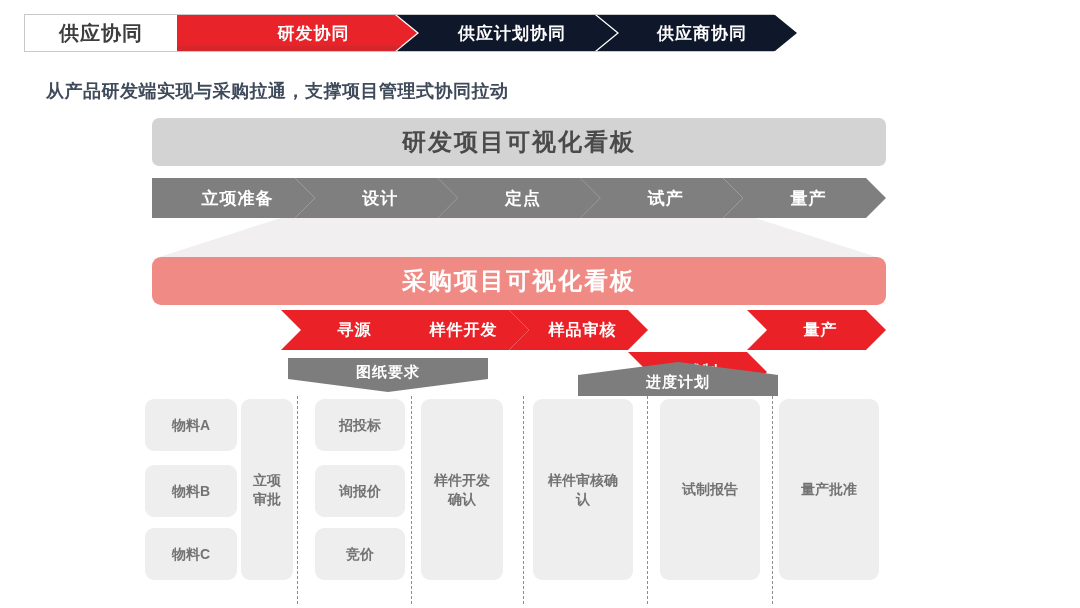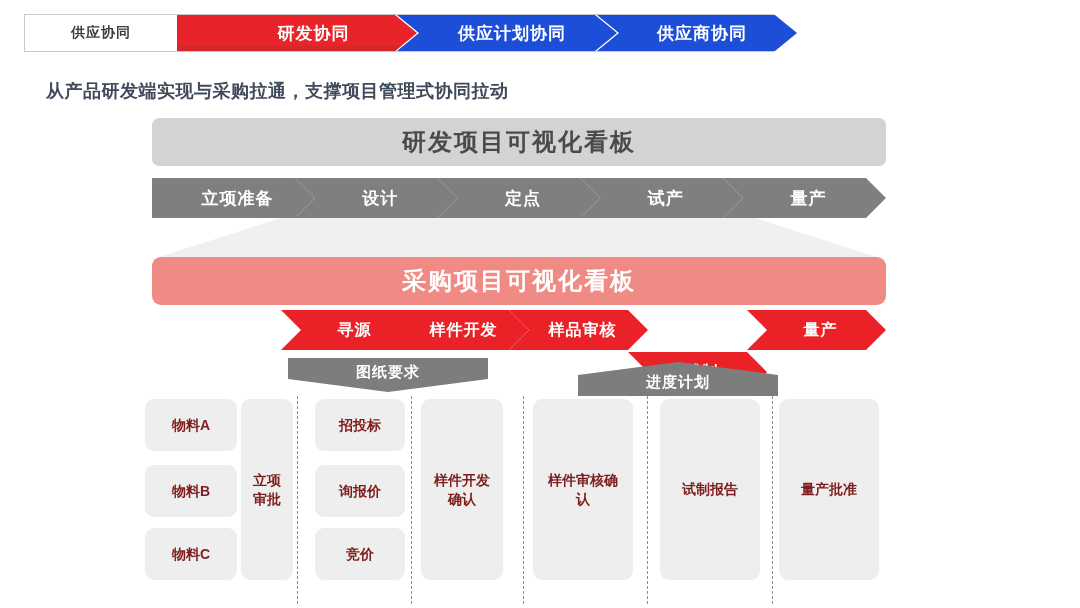--- a/index.html
+++ b/index.html
@@ -15,35 +15,35 @@
   .topnav {
     position: absolute; left: 24px; top: 14px;
     width: 750px; height: 38px;
     border: 1px solid #c9c9c9;
     background: #ffffff;
   }
   .topnav-first {
     position: absolute; left: 0; top: 0;
     width: 152px; height: 36px;
     display: flex; align-items: center; justify-content: center;
-    color: #3d3d3d; font-size: 14px; font-weight: bold;
+    color: #3d3d3d; font-size: 20px; font-weight: bold;
     letter-spacing: 1px;
   }
   .chev {
     position: absolute; top: 0; height: 36px;
     display: flex; align-items: center; justify-content: center;
     color: #ffffff; font-size: 17px; font-weight: bold;
     letter-spacing: 1px;
   }
   .chev-red { background: #e8242a; }
   .chev-red .chev-underbar {
     position: absolute; left: 0; right: 0; bottom: 0; height: 5px;
     background: #d4262b;
   }
-  .chev-gray { background: #1d4ed8; text-align: right; }
+  .chev-gray { background: #0f172a; text-align: right; }
   .chev-shape {
     clip-path: polygon(0% 0%, calc(100% - 22px) 0%, 100% 50%, calc(100% - 22px) 100%, 0% 100%, 22px 50%);
   }
   .chev-shape-flat-left {
     clip-path: polygon(0% 0%, calc(100% - 22px) 0%, 100% 50%, calc(100% - 22px) 100%, 0% 100%);
     padding-left: 23px;
   }
   .chev-label { position: relative; z-index: 2; padding-left: 10px; }
 
   
@@ -120,21 +120,21 @@
     border-left: 1.5px dashed #8d8d8d;
   }
 
   
   .card {
     position: absolute;
     background: #eeeeee;
     border-radius: 9px;
     display: flex; align-items: center; justify-content: center;
     text-align: center;
-    color: #7f1d1d; font-size: 14px; font-weight: bold;
+    color: #737373; font-size: 14px; font-weight: bold;
     line-height: 1.35;
     padding: 4px 6px;
   }
   .card-tall { font-size: 14px; }
 </style>
 </head>
 <body>
 
 <div id="root">
 

